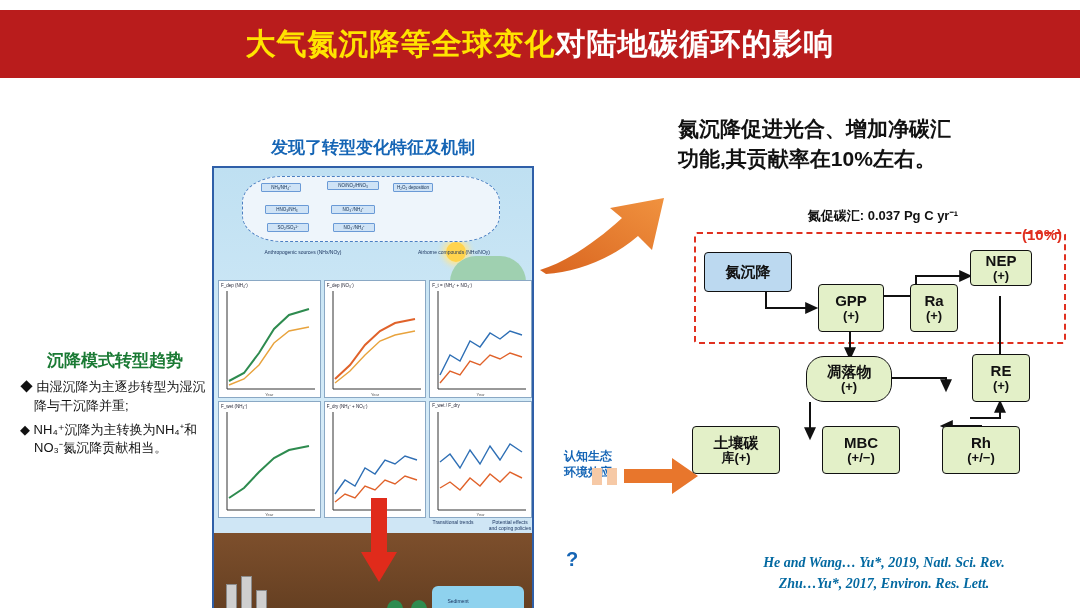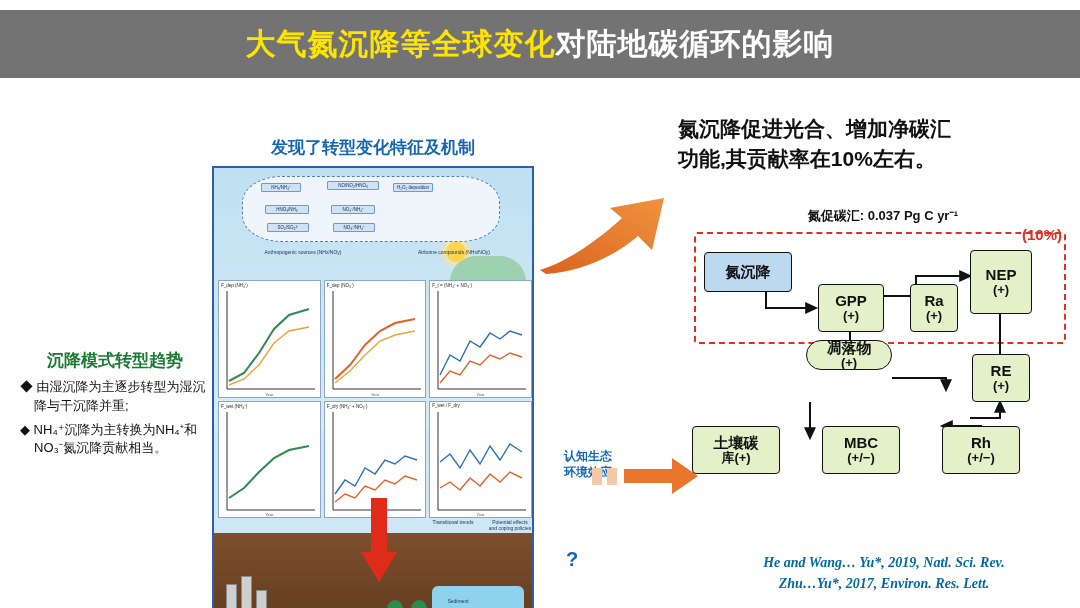--- a/index.html
+++ b/index.html
@@ -7,21 +7,21 @@
   body {
     width:1080px; height:608px;
     background:#ffffff;
     font-family:"Liberation Sans", sans-serif;
     overflow:hidden;
     position:relative;
   }
   
   .title-bar {
     position:absolute; left:0; top:10px; width:1080px; height:68px;
-    background:#737373;
+    background:#b91c1c;
     display:flex; align-items:center; justify-content:center;
   }
   .title-text {
     font-size:30px; font-weight:bold; letter-spacing:1px;
     color:#ffffff; white-space:nowrap;
   }
   .title-text .hl { color:#ffe400; }
 
   
   .left-panel {
@@ -298,33 +298,33 @@
         <path d="M140,172 L140,208"></path>
         <path d="M190,220 L216,220"></path>
         <path d="M286,220 L312,220"></path>
         <path d="M312,196 L272,196"></path>
       </g>
     </svg>
 
     <div class="node blue" style="left:34px; top:22px; width:88px; height:40px;">
       <span>氮沉降</span>
     </div>
-    <div class="node green" style="left:300px; top:20px; width:62px; height:64px;">
+    <div class="node green" style="left:300px; top:20px; width:62px; height:36px;">
       <span>NEP</span>
       <span class="sub">(+)</span>
     </div>
     <div class="node green" style="left:148px; top:54px; width:66px; height:48px;">
       <span>GPP</span>
       <span class="sub">(+)</span>
     </div>
     <div class="node green" style="left:240px; top:54px; width:48px; height:48px;">
       <span>Ra</span>
       <span class="sub">(+)</span>
     </div>
-    <div class="node green" style="left:136px; top:110px; width:86px; height:30px;border-radius:18px;">
+    <div class="node green" style="left:136px; top:126px; width:86px; height:46px;border-radius:18px;">
       <span>凋落物</span>
       <span class="sub">(+)</span>
     </div>
     <div class="node green" style="left:302px; top:124px; width:58px; height:48px;">
       <span>RE</span>
       <span class="sub">(+)</span>
     </div>
     <div class="node green" style="left:22px; top:196px; width:88px; height:48px;">
       <span>土壤碳</span>
       <span class="sub">库(+)</span>

